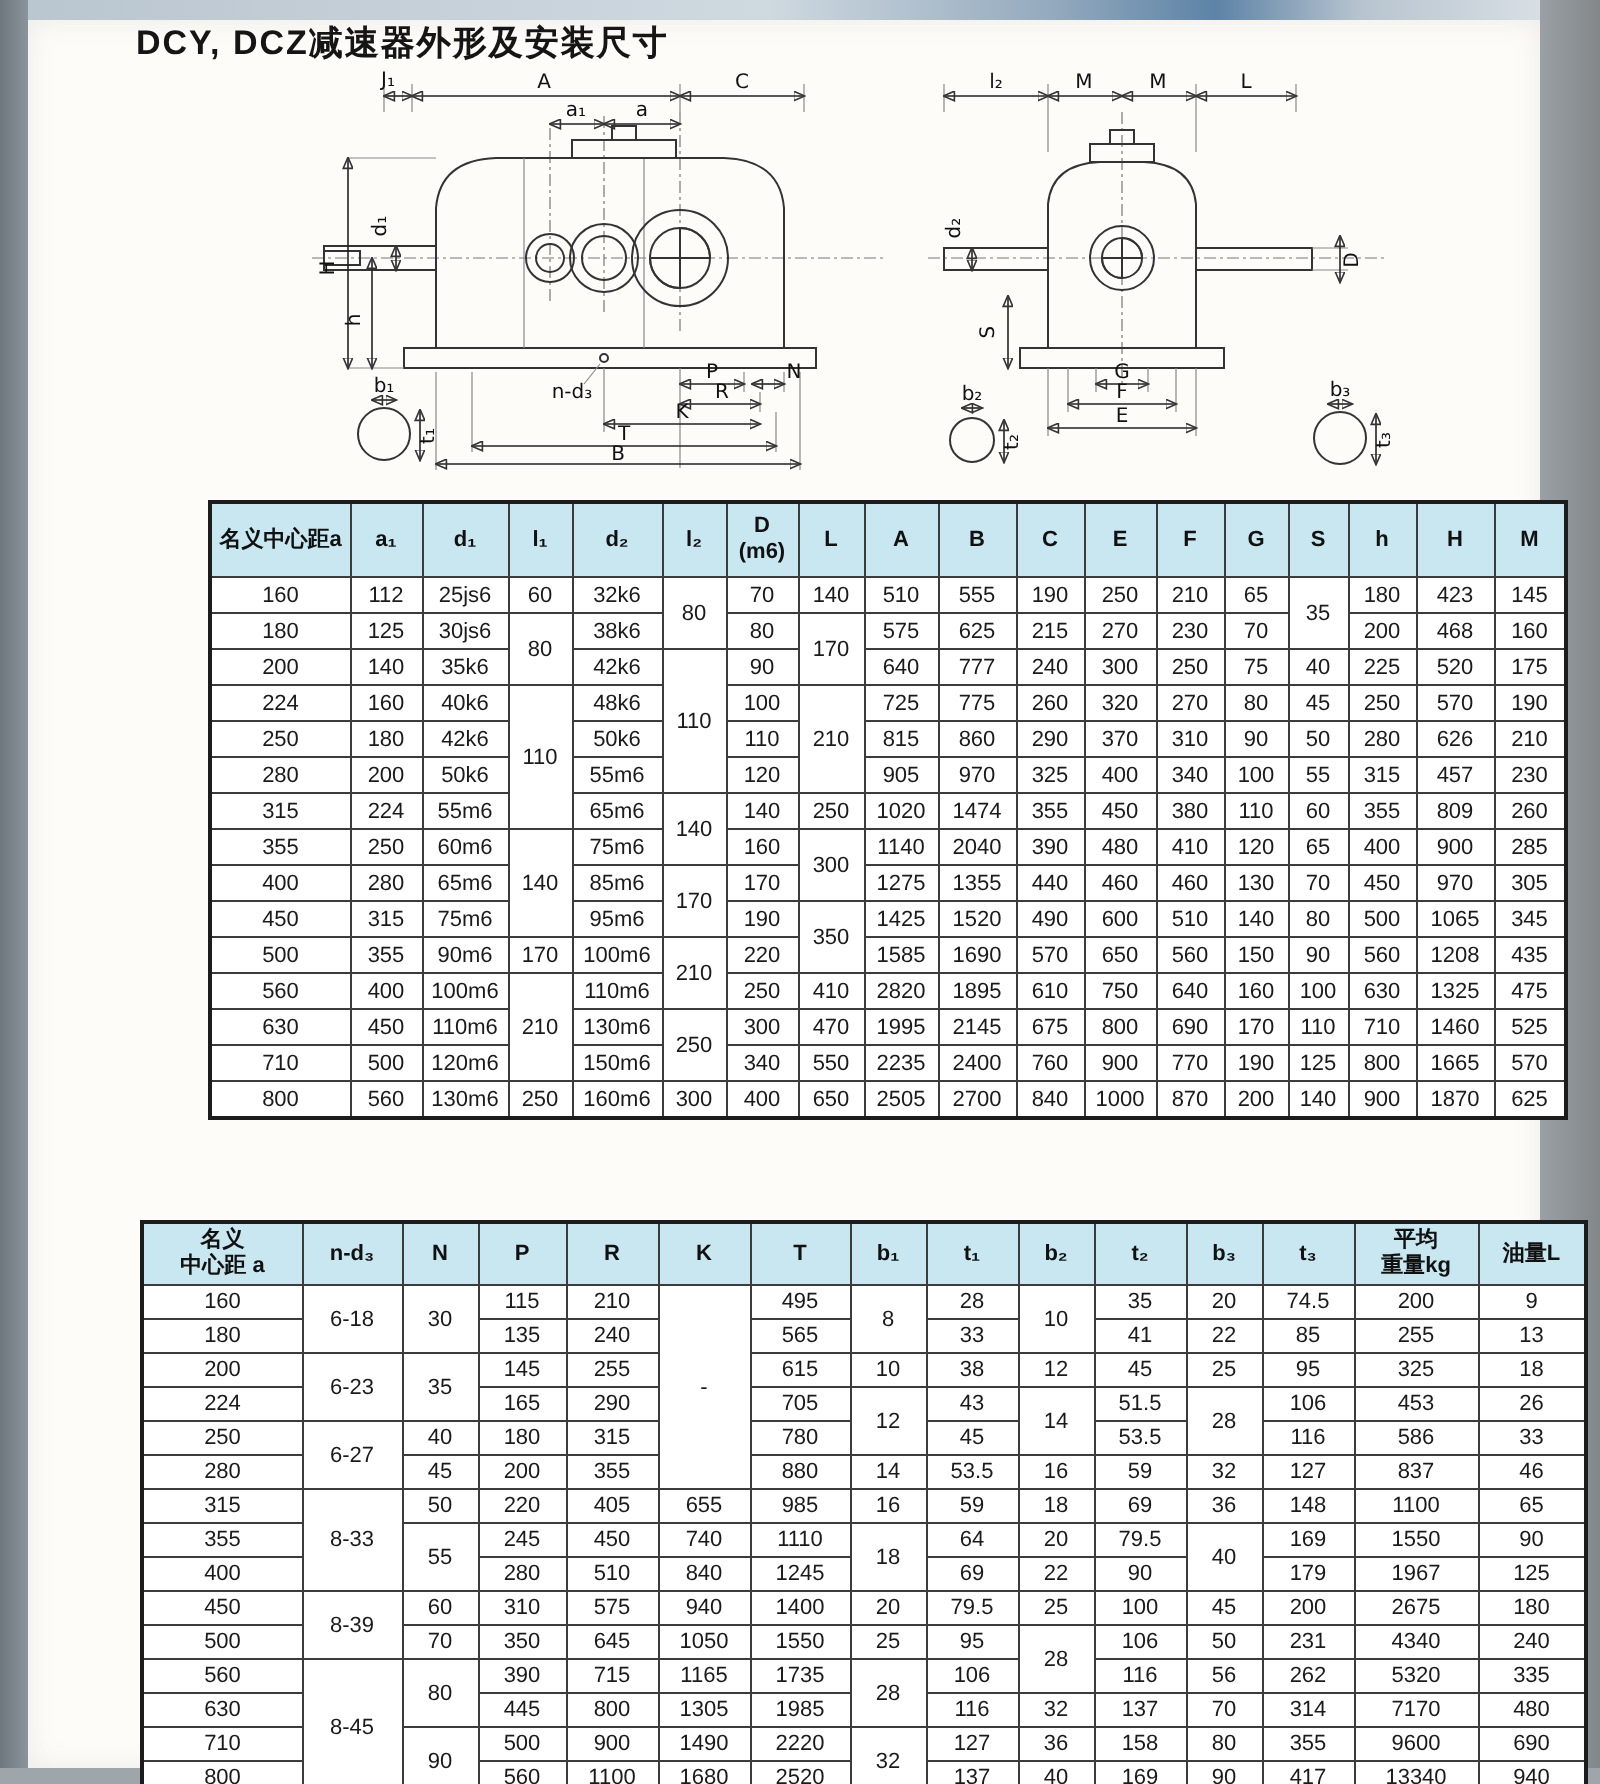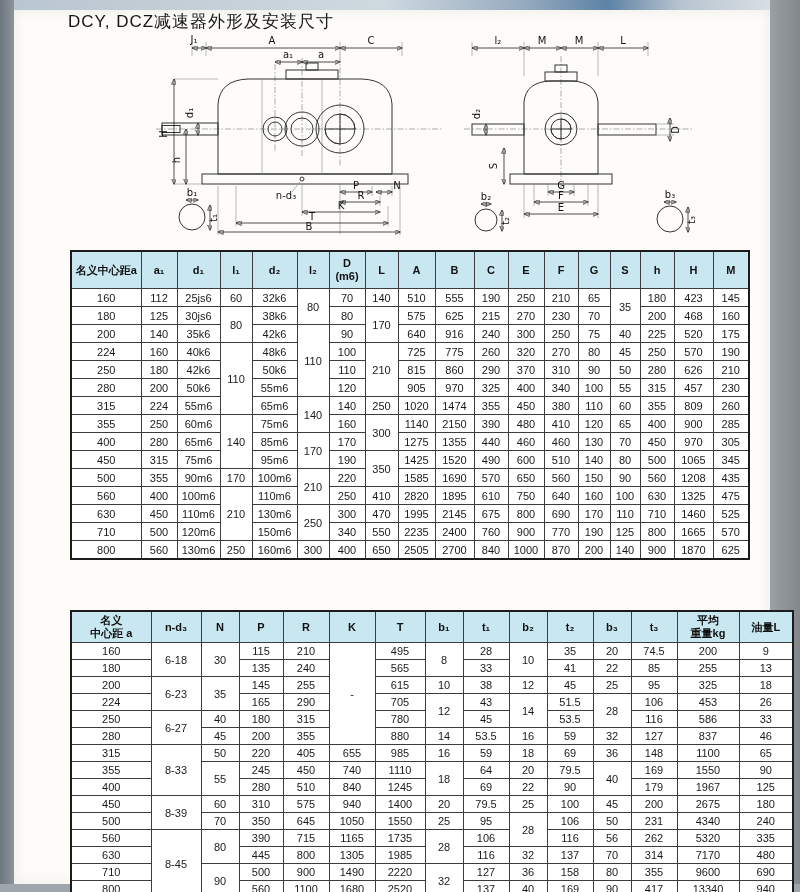--- a/index.html
+++ b/index.html
@@ -15,21 +15,21 @@
   .top-band{
     position:absolute;left:0;top:0;width:800px;height:10px;
     background:linear-gradient(90deg,#b9c5cf 0%,#cfd9e0 48%,#93a9bd 66%,#5d83a6 76%,#b7c4cf 85%,#e3e7eb 100%);
   }
   .sheet{
     position:absolute;left:14px;top:10px;width:756px;height:874px;
     background:#fdfcf9;box-shadow:inset 0 0 14px rgba(120,110,100,.12);
   }
   .page-title{
     position:absolute;left:54px;top:0px;
-    font-size:17px;font-weight:normal;letter-spacing:1px;color:#151515;
+    font-size:17px;font-weight:bold;letter-spacing:1px;color:#151515;
   }
   .dwg{position:absolute;left:26px;top:24px;}
   .dwg line,.dwg path,.dwg rect,.dwg circle{stroke:#333;stroke-width:1;fill:none;}
   .dwg .dim{stroke:#222;stroke-width:.8;}
   .dwg .ext{stroke:#888;stroke-width:.6;}
   .dwg .cl{stroke:#777;stroke-width:.6;stroke-dasharray:6 2 1.5 2;}
   .dwg text{font:10px "DejaVu Sans",sans-serif;fill:#111;stroke:none;}
   .tbl-wrap{position:absolute;left:56px;}
   table{border-collapse:collapse;table-layout:fixed;width:660px;background:#fff;border:2px solid #1c1c1c;}
   th,td{border:1px solid #3c3c3c;text-align:center;vertical-align:middle;padding:0;overflow:hidden;}
@@ -204,21 +204,21 @@
       <line class="dim" x1="462" y1="176" x2="462" y2="197" marker-start="url(#mB)" marker-end="url(#mA)"></line>
       <text transform="rotate(-90 469,187)" x="469" y="187" text-anchor="middle">t₂</text>
       <circle cx="630" cy="185" r="13" fill="url(#hatch)"></circle>
       <line class="dim" x1="624" y1="168" x2="636" y2="168" marker-start="url(#mB)" marker-end="url(#mA)"></line>
       <text x="630" y="164" text-anchor="middle">b₃</text>
       <line class="dim" x1="648" y1="173" x2="648" y2="198" marker-start="url(#mB)" marker-end="url(#mA)"></line>
       <text transform="rotate(-90 655,186)" x="655" y="186" text-anchor="middle">t₃</text>
     </g>
   </svg>
 
-  <div class="tbl-wrap" style="top:240px;">
+  <div class="tbl-wrap" style="top:240px;margin-left:34px;">
     <table id="table1">
       <colgroup>
         <col style="width:70px">
           <col style="width:36px">
           <col style="width:43px">
           <col style="width:32px">
         <col style="width:45px">
           <col style="width:32px">
           <col style="width:36px">
           <col style="width:33px">
@@ -296,21 +296,21 @@
             <td>160</td>
           </tr>
           <tr>
             <td>200</td>
             <td>140</td>
             <td>35k6</td>
             <td>42k6</td>
             <td rowspan="4">110</td>
             <td>90</td>
             <td>640</td>
-            <td>916</td>
+            <td>777</td>
             <td>240</td>
             <td>300</td>
             <td>250</td>
             <td>75</td>
             <td>40</td>
             <td>225</td>
             <td>520</td>
             <td>175</td>
           </tr>
           <tr>
@@ -387,21 +387,21 @@
           </tr>
           <tr>
             <td>355</td>
             <td>250</td>
             <td>60m6</td>
             <td rowspan="3">140</td>
             <td>75m6</td>
             <td>160</td>
             <td rowspan="2">300</td>
             <td>1140</td>
-            <td>2150</td>
+            <td>2040</td>
             <td>390</td>
             <td>480</td>
             <td>410</td>
             <td>120</td>
             <td>65</td>
             <td>400</td>
             <td>900</td>
             <td>285</td>
           </tr>
           <tr>

